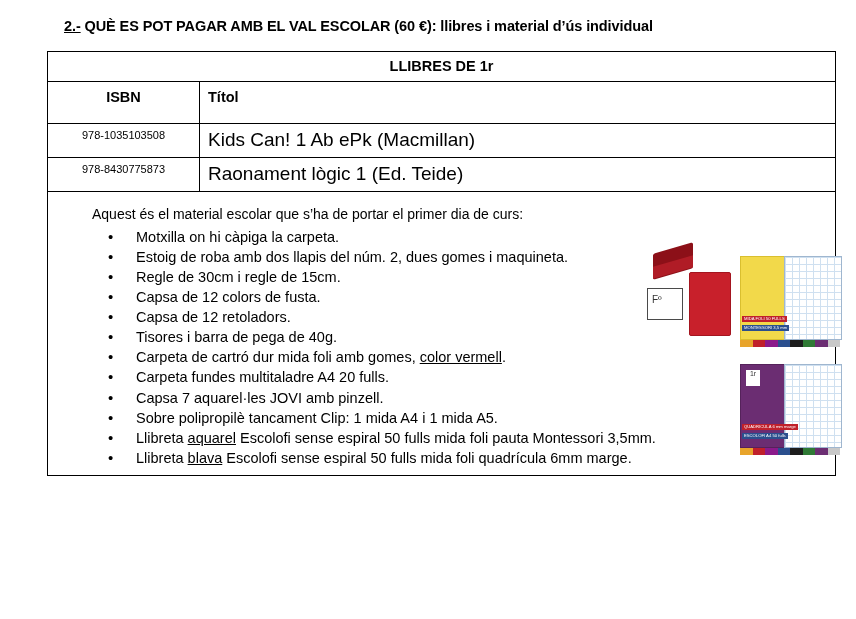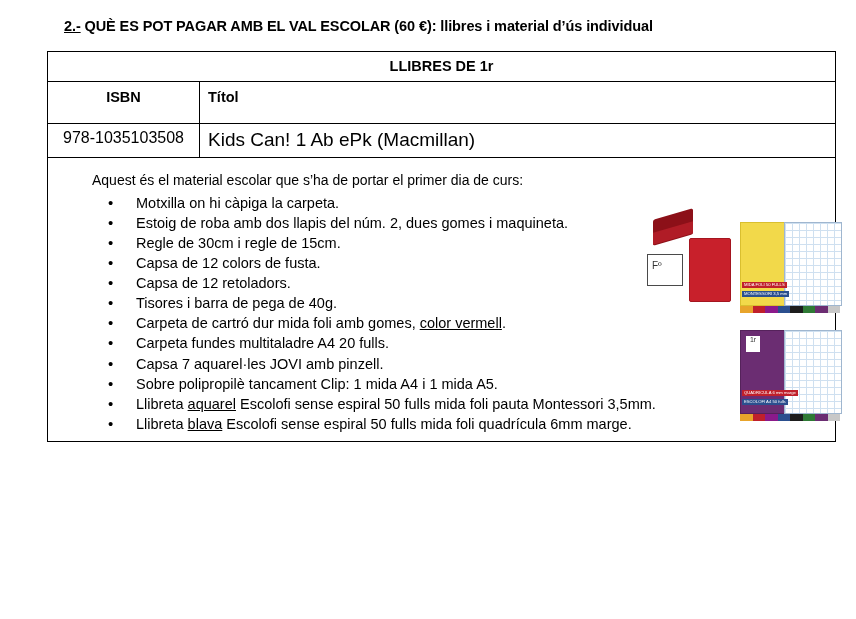--- a/index.html
+++ b/index.html
@@ -61,21 +61,21 @@
     font-size: 14.5px;
     padding: 7px 0 18px 0 !important;
   }
   .hdr-titol {
     font-weight: bold;
     font-size: 14.5px;
     padding: 7px 0 18px 8px !important;
   }
   .isbn-cell {
     text-align: center;
-    font-size: 16px;
+    font-size: 11px;
     padding: 5px 0 6px 0 !important;
   }
   .titol-cell {
     font-size: 19px;
     padding: 5px 0 6px 8px !important;
   }
   .material-header {
     text-align: center;
     font-weight: bold;
     font-size: 14.5px;
@@ -257,20 +257,24 @@
       <tr>
         <td class="cell-center" colspan="2">LLIBRES DE 1r</td>
       </tr>
       <tr>
         <td class="hdr-isbn">ISBN</td>
         <td class="hdr-titol">Títol</td>
       </tr>
       <tr>
         <td class="isbn-cell">978-1035103508</td>
         <td class="titol-cell">Kids Can! 1 Ab ePk (Macmillan)</td>
+      </tr>
+      <tr>
+        <td class="isbn-cell">978-8430775873</td>
+        <td class="titol-cell">Raonament lògic 1 (Ed. Teide)</td>
       </tr>
       <tr>
         <td class="material-body" colspan="2">
 
           <div class="intro">Aquest és el material escolar que s’ha de portar el primer dia de curs:</div>
 
           <ul class="items">
             <li>Motxilla on hi càpiga la carpeta.</li>
             <li>Estoig de roba amb dos llapis del núm. 2, dues gomes i maquineta.</li>
             <li>Regle de 30cm i regle de 15cm.</li>

